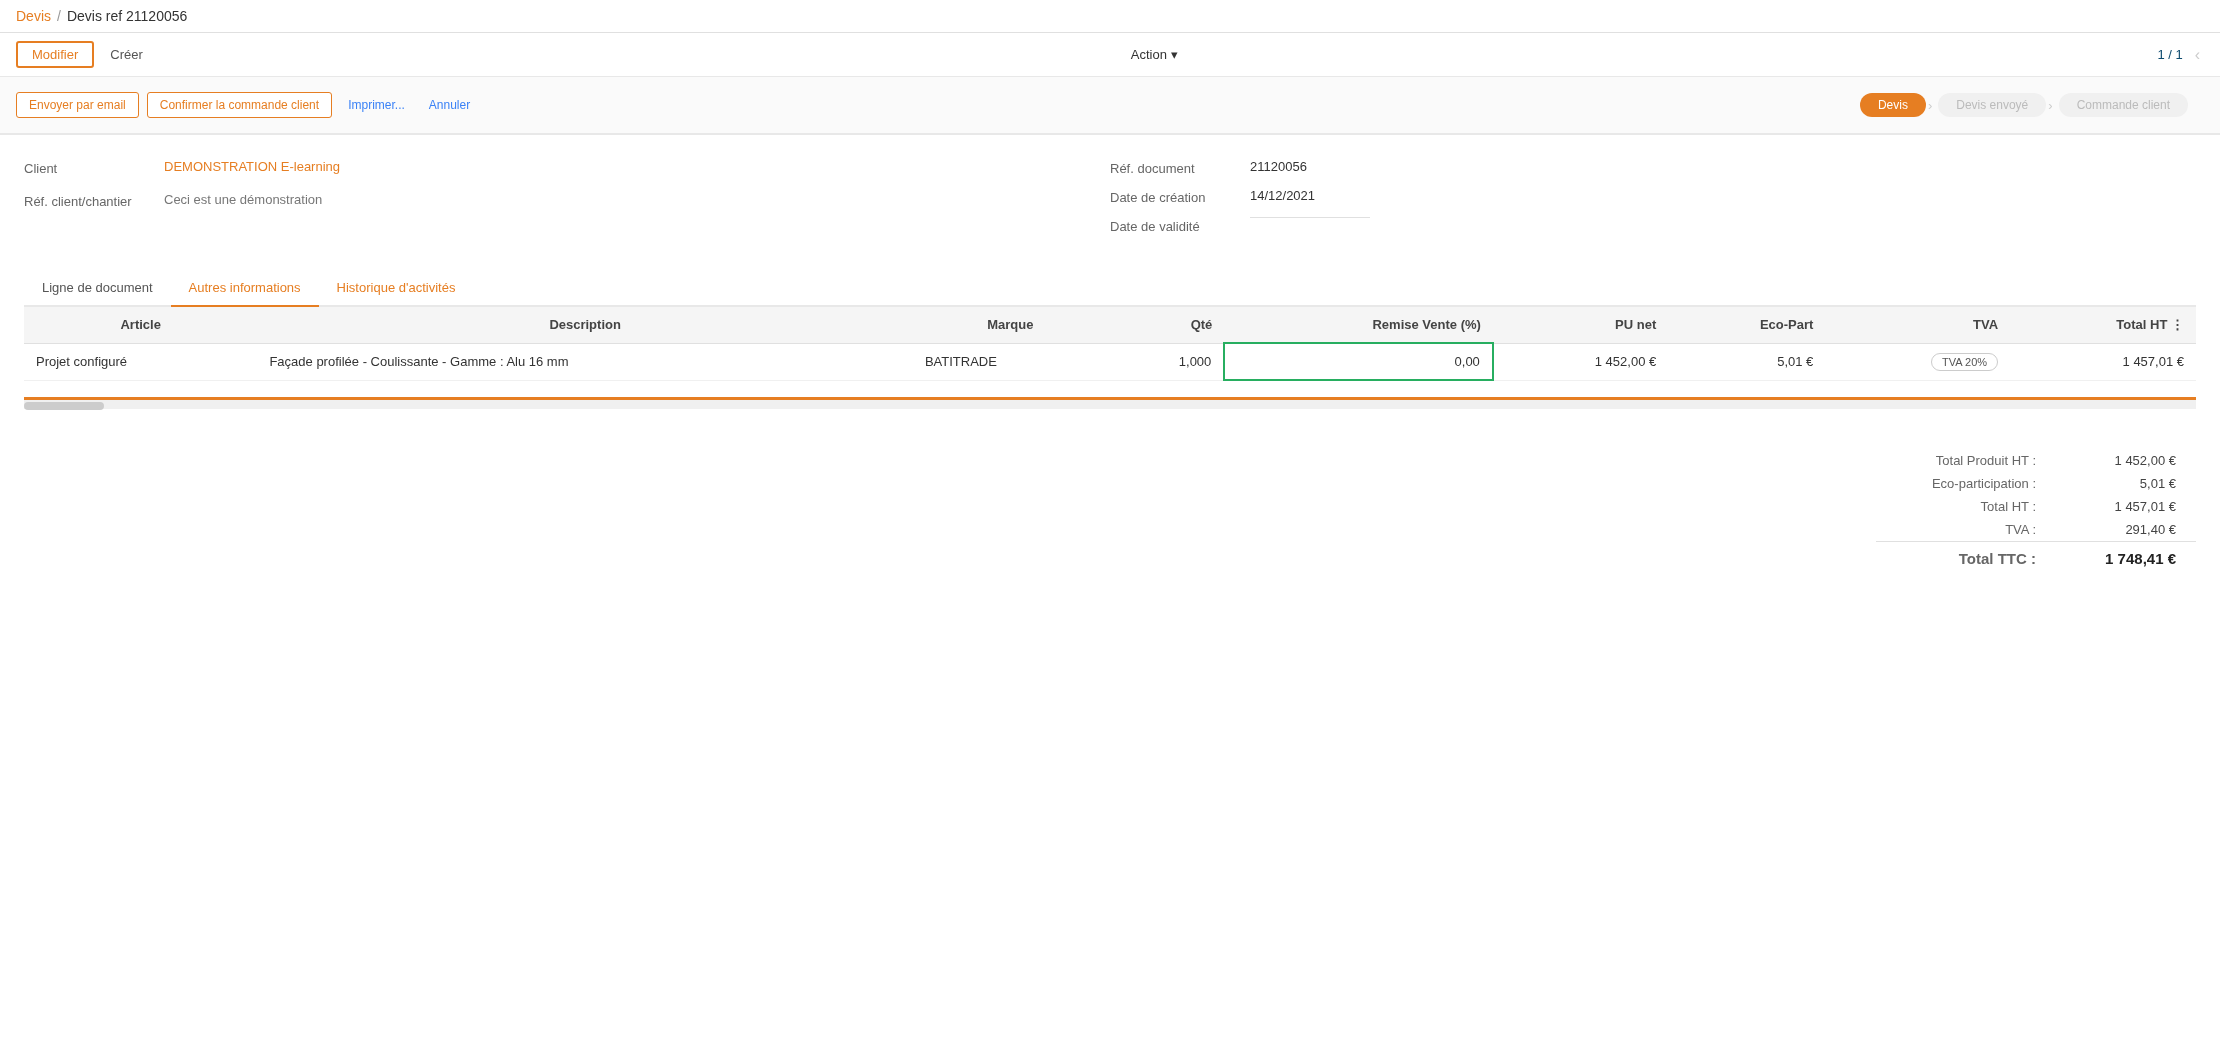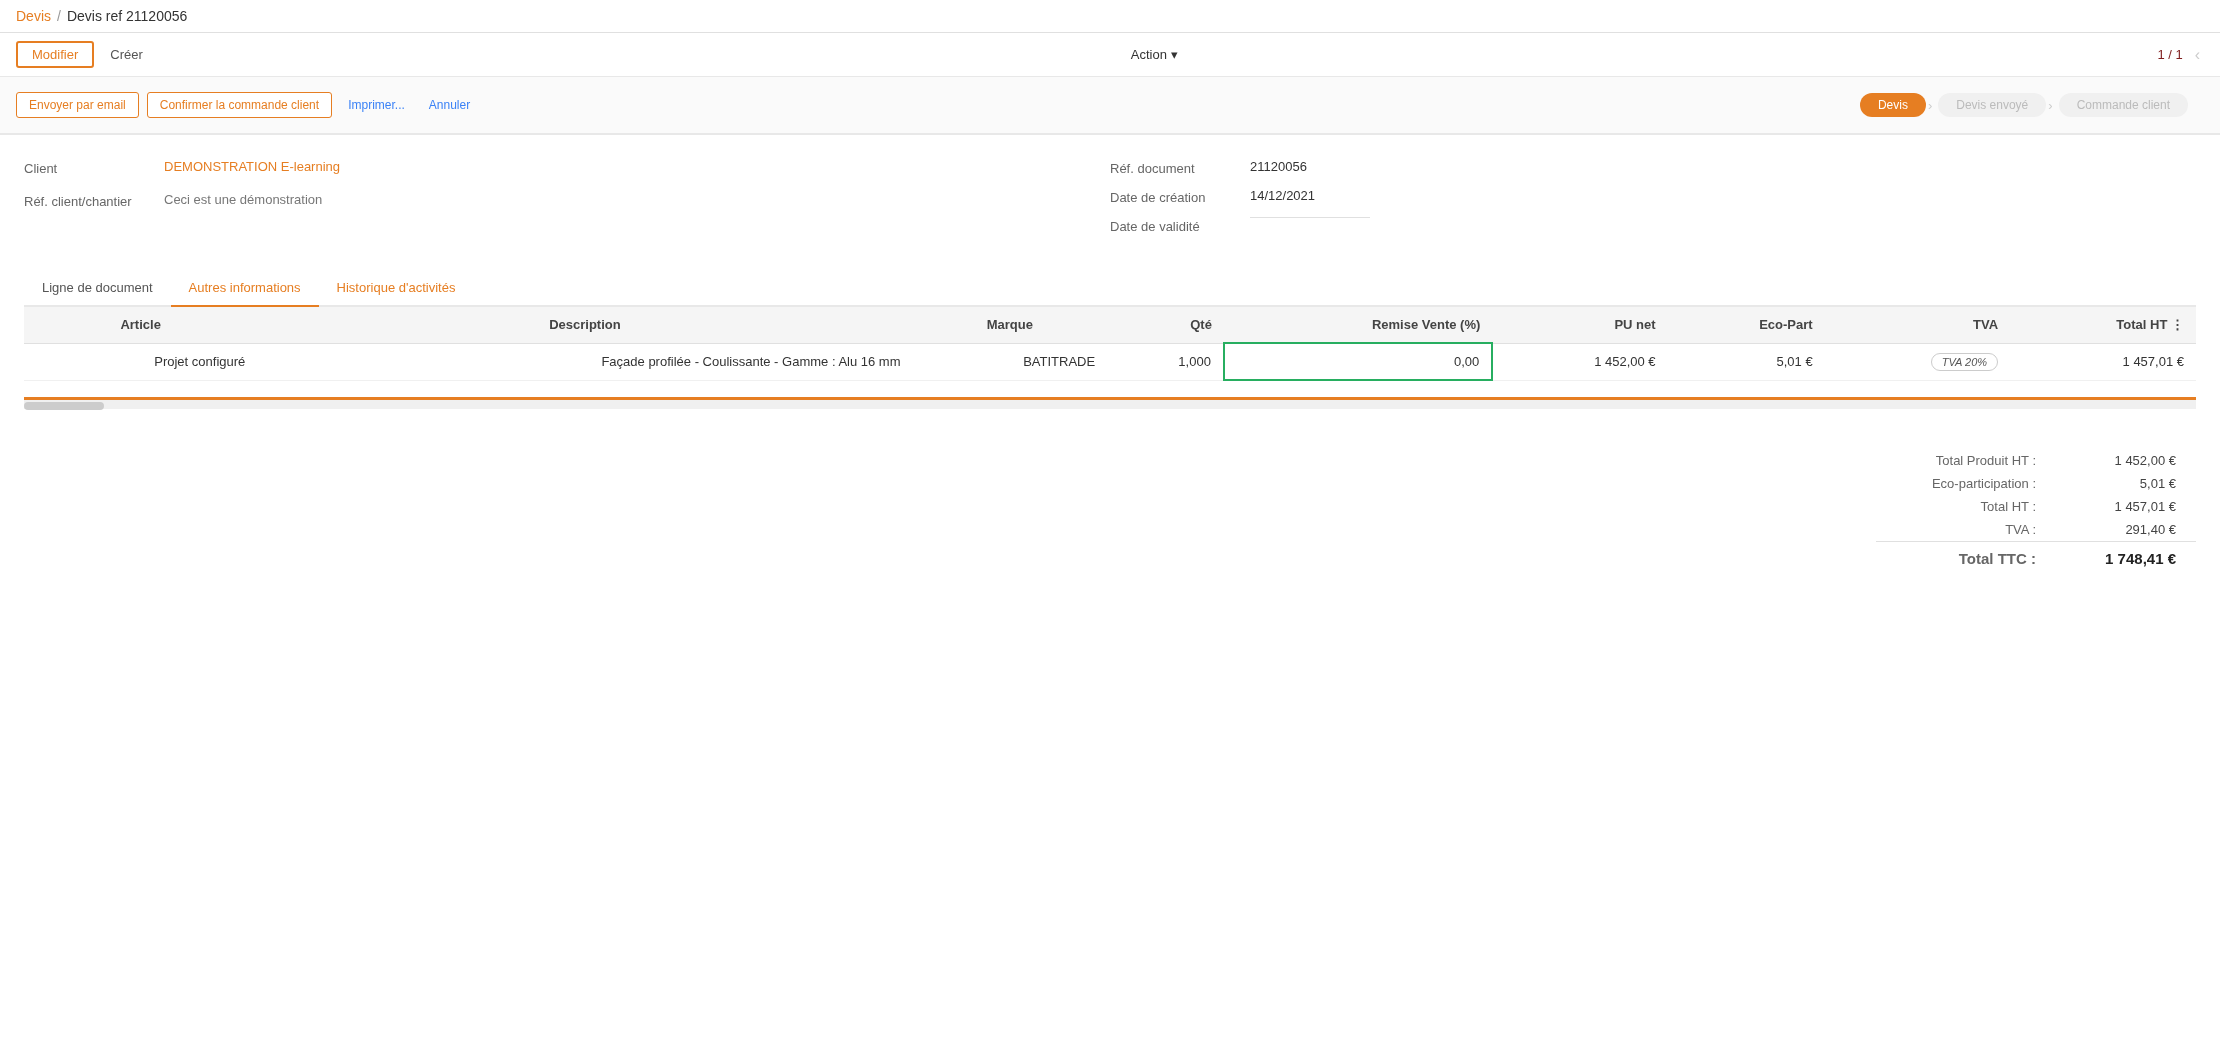--- a/index.html
+++ b/index.html
@@ -11,21 +11,21 @@
     .breadcrumb-devis { color: #e67e22; cursor: pointer; }
     .breadcrumb-sep { color: #999; }
     .breadcrumb-current { color: #333; font-weight: 500; }
 
     
     .toolbar { display: flex; align-items: center; padding: 8px 16px; border-bottom: 1px solid #e8e8e8; background: #fff; gap: 8px; }
     .btn-modifier { border: 2px solid #e67e22; color: #e67e22; background: #fff; padding: 4px 14px; cursor: pointer; font-size: 13px; border-radius: 3px; font-weight: 500; }
     .btn-creer { border: none; background: none; color: #555; cursor: pointer; font-size: 13px; padding: 4px 8px; }
     .spacer { flex: 1; }
     .action-btn { border: none; background: none; color: #333; cursor: pointer; font-size: 13px; padding: 4px 12px; display: flex; gap: 4px; }
-    .pagination { color: #7f1d1d; font-size: 13px; display: flex; align-items: center; gap: 6px; }
+    .pagination { color: #0c4a6e; font-size: 13px; display: flex; align-items: center; gap: 6px; }
     .nav-arrow { color: #ccc; cursor: pointer; font-size: 16px; padding: 0 4px; }
 
     
     .sub-toolbar { display: flex; align-items: center; padding: 10px 16px; border-bottom: 1px solid #e8e8e8; background: #fafafa; gap: 8px; }
     .btn-orange-outline { border: 1px solid #e67e22; color: #e67e22; background: #fff; padding: 5px 12px; cursor: pointer; font-size: 12px; border-radius: 3px; }
     .btn-text { border: none; background: none; color: #3b82f6; cursor: pointer; font-size: 12px; padding: 5px 8px; }
 
     
     .status-bar { display: flex; align-items: center; justify-content: flex-end; padding: 6px 16px; gap: 0; }
     .status-step { padding: 5px 18px; font-size: 12px; color: #999; background: #f0f0f0; border-radius: 20px; margin-left: 4px; }
@@ -50,26 +50,26 @@
     .tab { padding: 10px 18px; font-size: 13px; cursor: pointer; color: #555; border-bottom: 2px solid transparent; margin-bottom: -2px; }
     .tab.active { color: #e67e22; border-bottom: 2px solid #e67e22; }
 
     
     .table-wrapper { overflow-x: auto; margin-top: 0; }
     table { width: 100%; border-collapse: collapse; font-size: 13px; }
     thead tr { background: #f5f5f5; }
     thead th { padding: 10px 12px; text-align: center; font-weight: 600; color: #444; border-bottom: 1px solid #e0e0e0; white-space: nowrap; }
     thead th.right { text-align: right; }
     tbody tr { border-bottom: 1px solid #f0f0f0; }
-    tbody td { padding: 10px 12px; color: #333; vertical-align: middle; text-align: right; }
+    tbody td { padding: 10px 12px; color: #333; vertical-align: middle; }
     tbody td.right { text-align: right; }
     .active-cell { border: 2px solid #27ae60 !important; }
 
     
-    .tva-badge { border: 1px solid #ccc; border-radius: 20px; padding: 2px 10px; font-size: 11px; color: #555; font-style: italic; }
+    .tva-badge { border: 1px solid #ccc; border-radius: 20px; padding: 2px 10px; font-size: 11px; color: #555; }
 
     
     .scroll-bar-area { height: 12px; background: #f0f0f0; margin: 16px 0 0 0; position: relative; border-top: 3px solid #e67e22; }
     .scroll-thumb { height: 8px; background: #ccc; border-radius: 4px; width: 80px; position: absolute; left: 0; top: 2px; cursor: pointer; }
 
     
     .totals-section { display: flex; justify-content: flex-end; padding: 20px 24px 0 0; }
     .totals-table { min-width: 320px; }
     .totals-row { display: flex; justify-content: flex-start; gap: 40px; padding: 4px 0; font-size: 13px; color: #444; }
     .totals-row.total-ttc { font-weight: 700; font-size: 15px; padding-top: 8px; border-top: 1px solid #e0e0e0; color: #222; }

